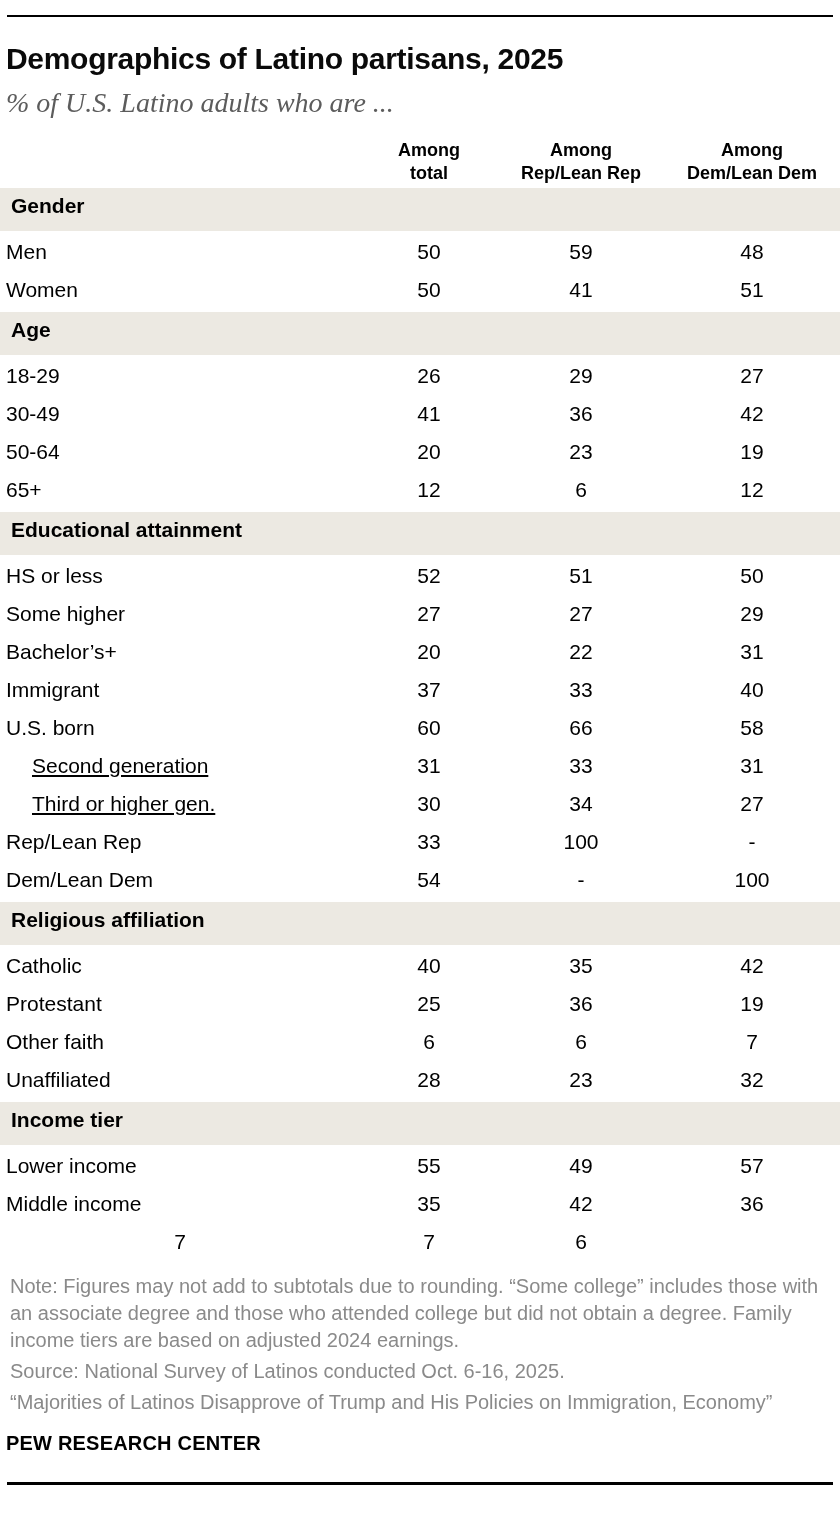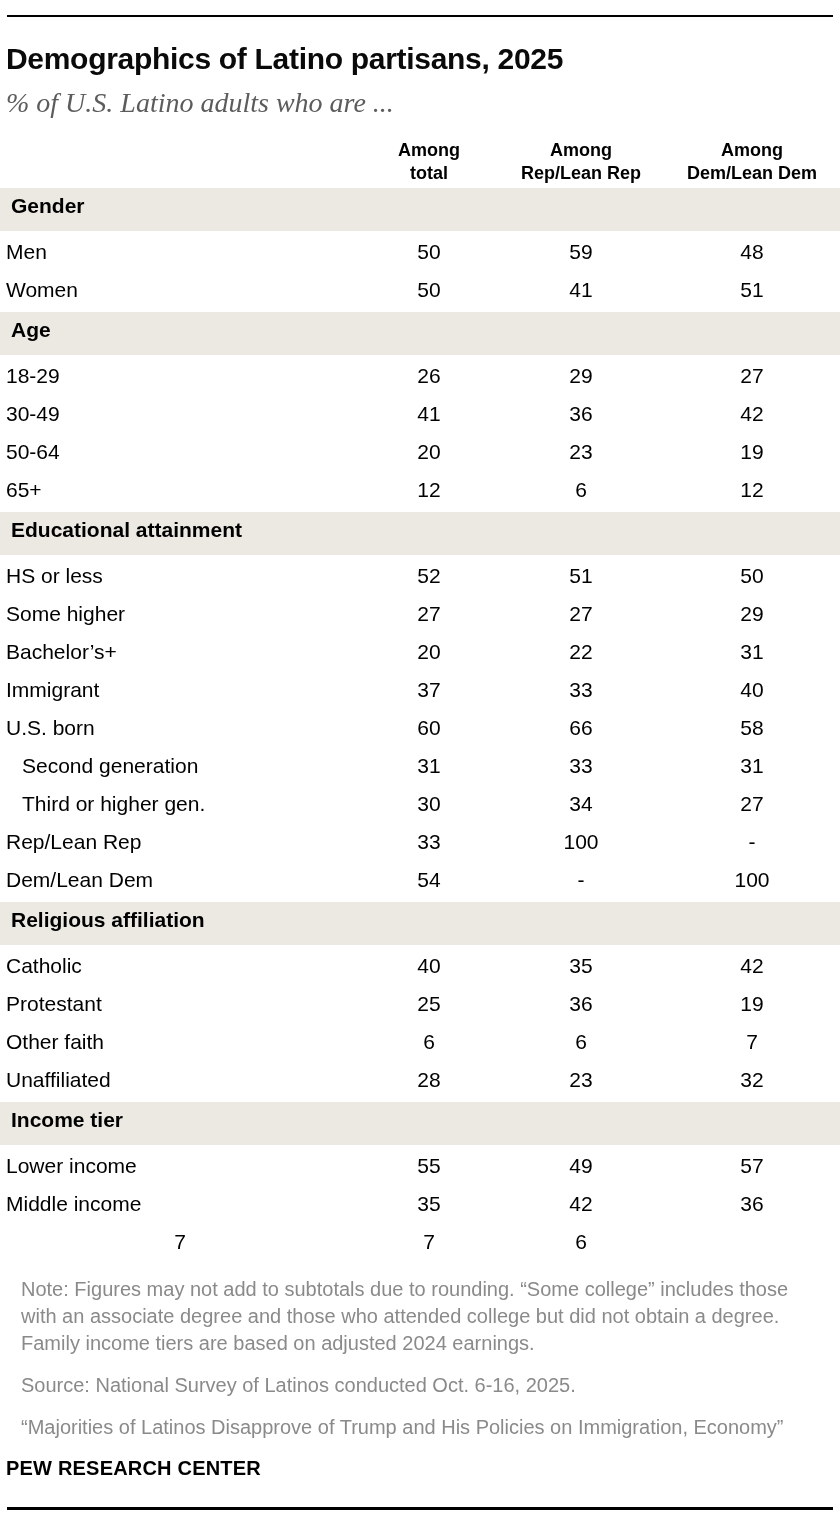--- a/index.html
+++ b/index.html
@@ -33,28 +33,28 @@
   .hcell span { display:block; }
 
   .table { margin-top:2px; }
   .band {
     height:43px; line-height:35px; margin:3px 0 2px 0;
     background:#ece9e2; font-size:21px; font-weight:bold;
     padding-left:11px; box-sizing:border-box;
   }
   .row { height:38px; align-items:center; font-size:21px; }
   .row .label { padding-left:6px; }
-  .row.indent .label { padding-left:22px; }
+  .row.indent .label { padding-left:32px;text-decoration:underline; }
   .num { text-align:center; }
 
   .footnotes {
     margin:12px 8px 0 6px;
     font-size:20px; line-height:27px; color:#8a8a8a;
   }
-  .footnotes p { margin:15px; }
+  .footnotes p { margin:4px; }
   .brand {
     margin:16px 6px 0 6px;
     font-size:20px; line-height:22px; font-weight:bold; letter-spacing:0.2px;
     color:#000;
   }
 </style>
 </head>
 <body>
 
 <div class="rule rule-top"></div>

